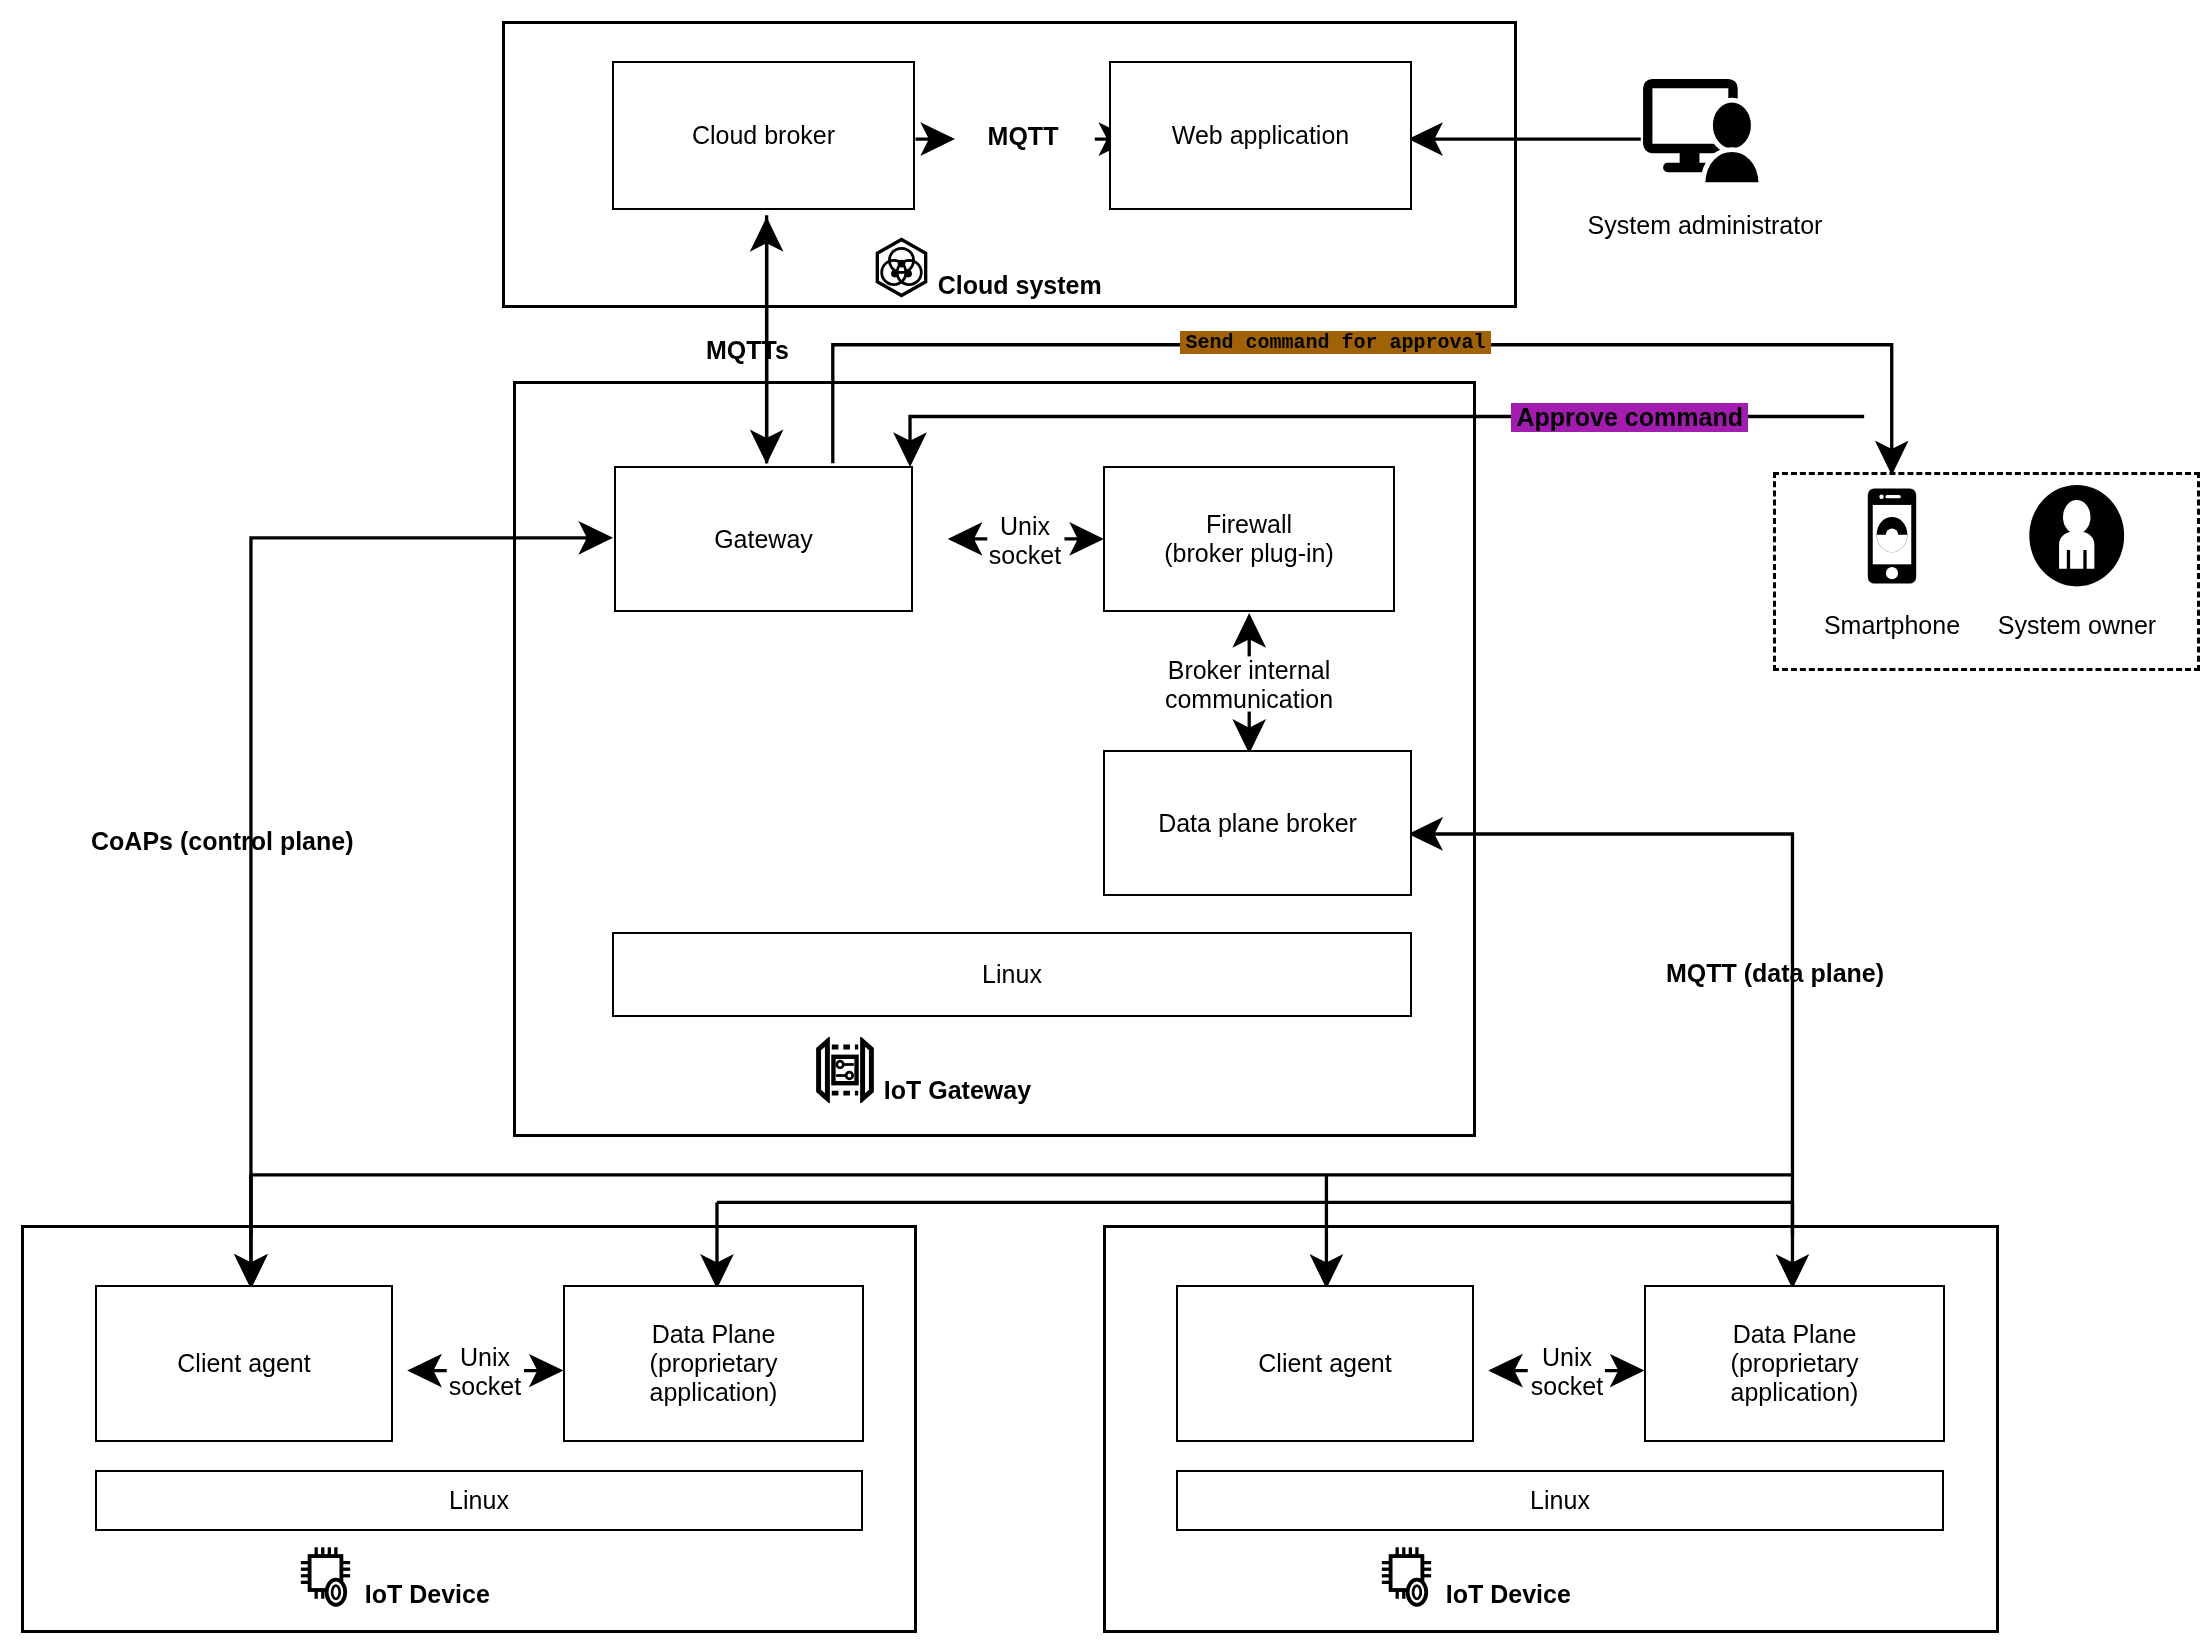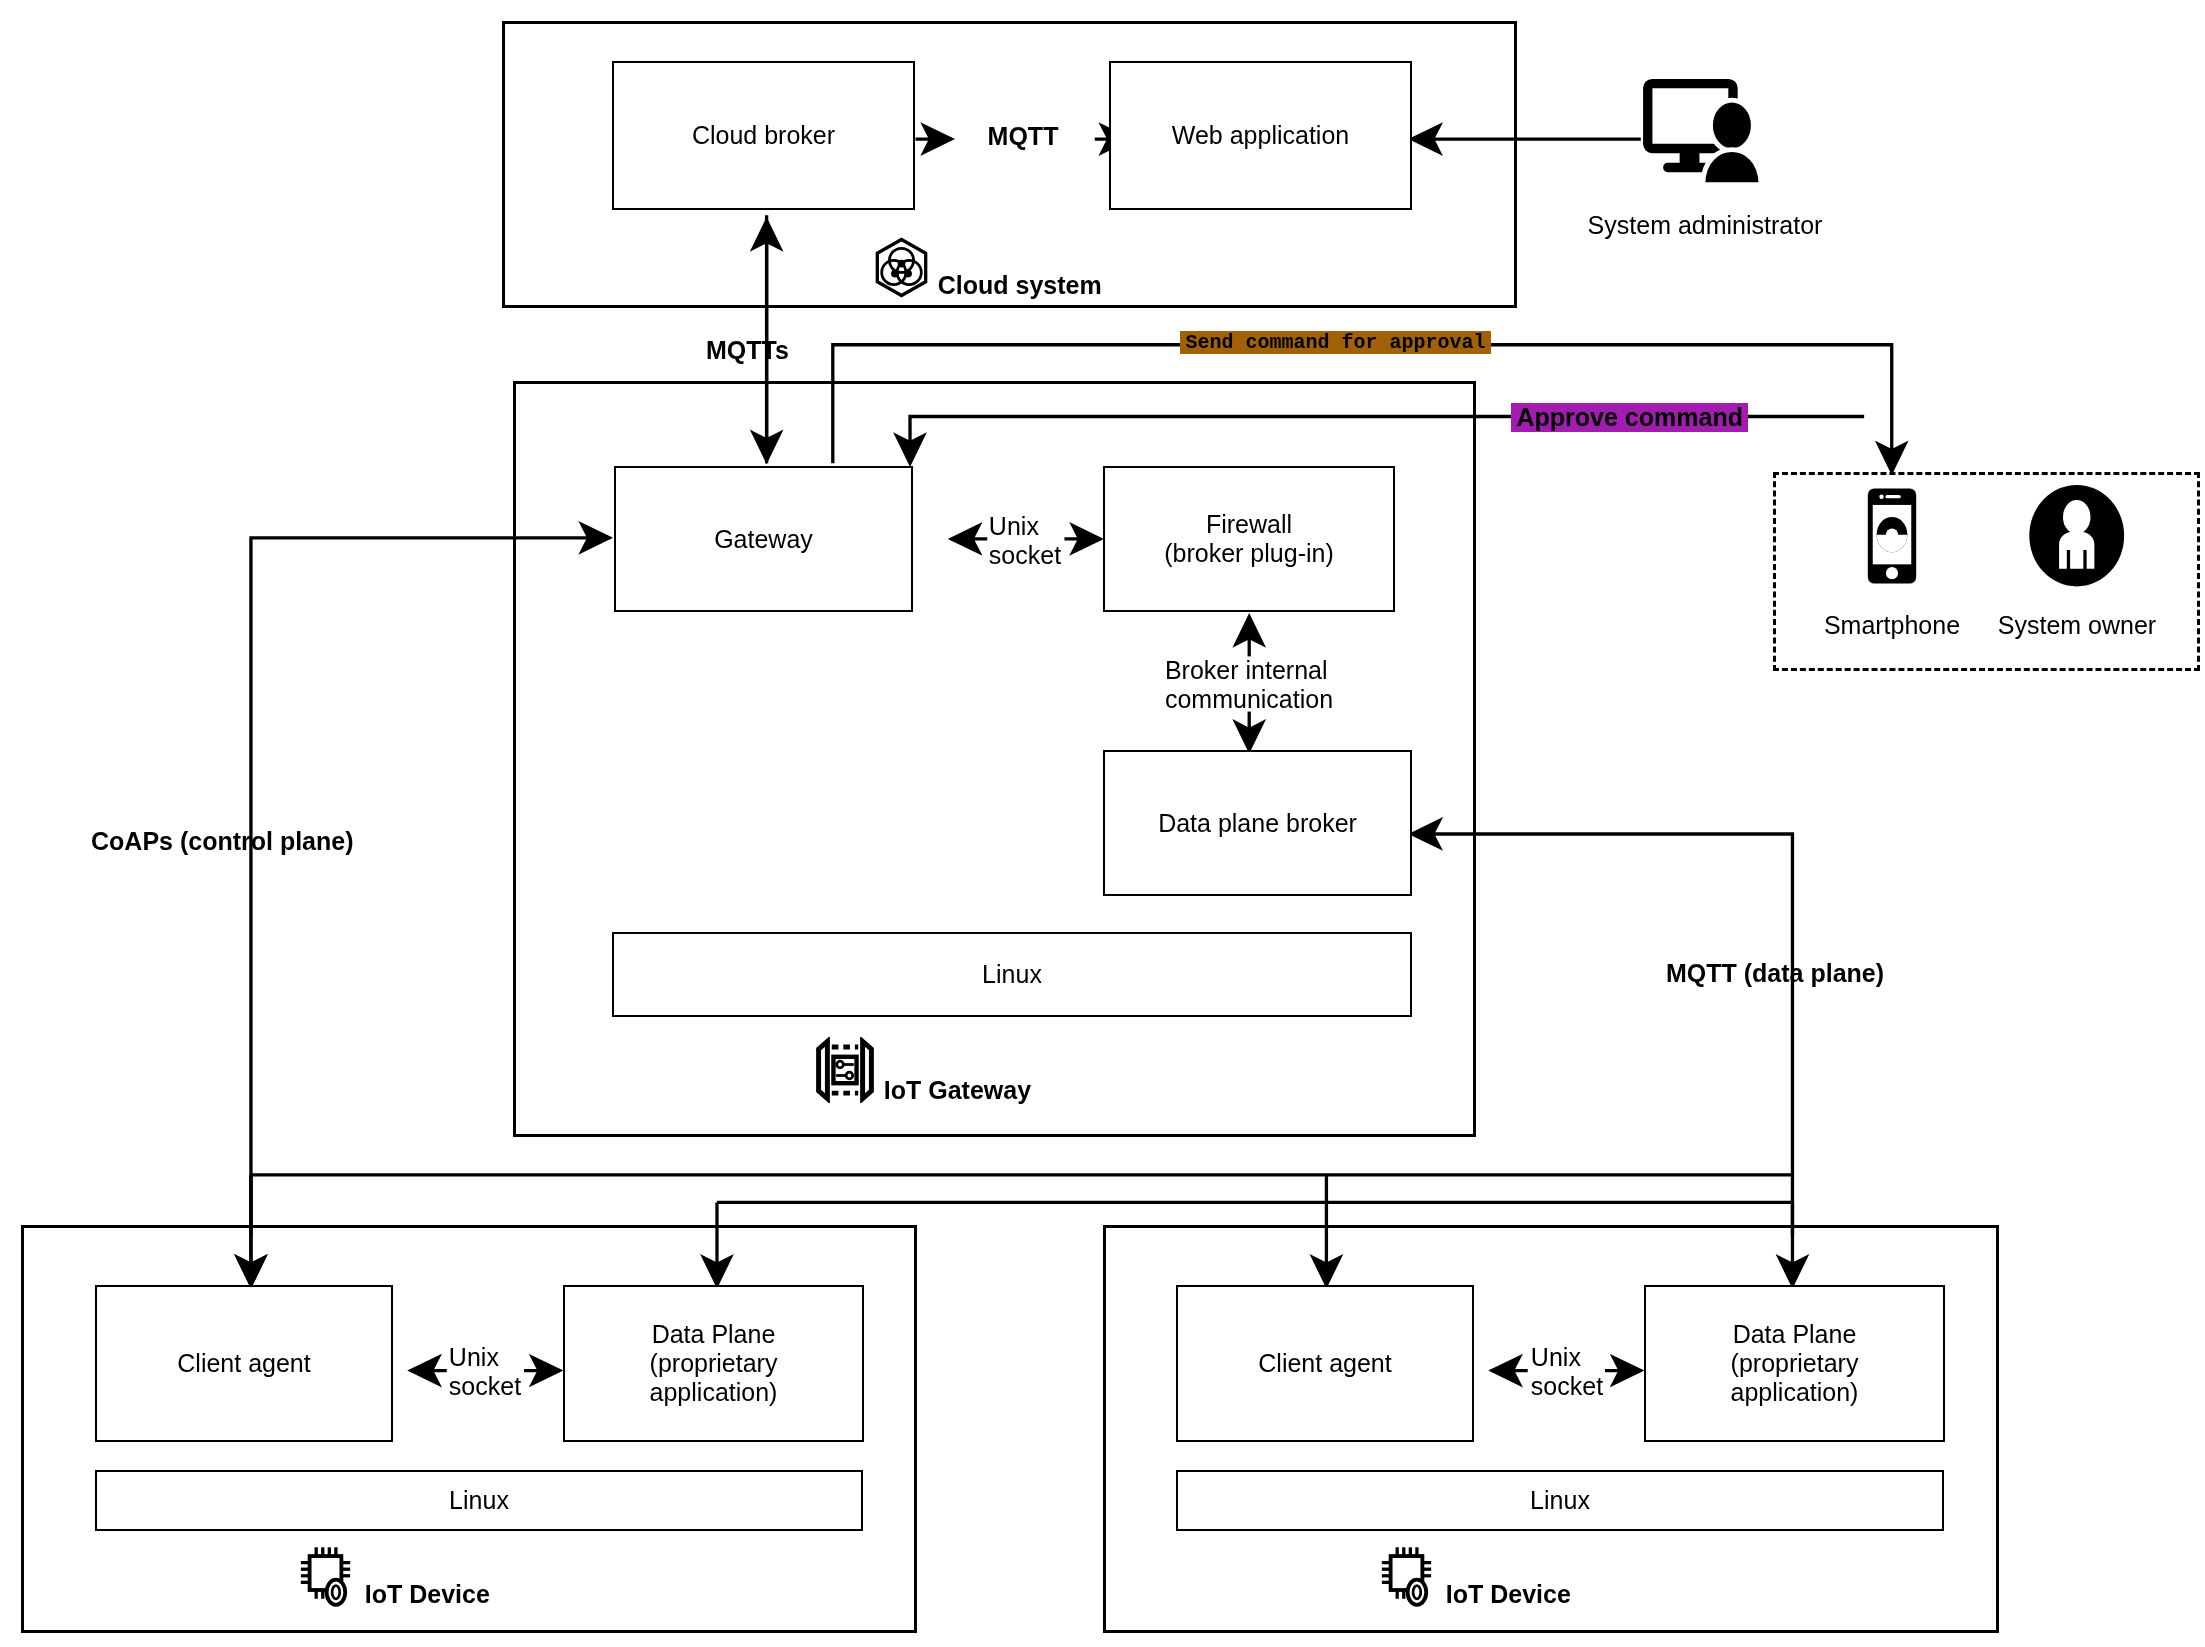--- a/index.html
+++ b/index.html
@@ -4,21 +4,21 @@
 <style>
   html,body{margin:0;padding:0;background:#ffffff;}
   body{font-family:"Liberation Sans",sans-serif;}
   #stage{position:relative;width:2205px;height:1647px;background:#fff;overflow:hidden;}
   #wires{position:absolute;left:0;top:0;width:2205px;height:1647px;pointer-events:none;}
   .box{position:absolute;box-sizing:border-box;border:2.8px solid #000;background:#fff;
        display:flex;align-items:center;justify-content:center;text-align:center;color:#000;}
   .container{position:absolute;box-sizing:border-box;border:3.3px solid #000;background:transparent;}
   .container.dashed{border:3.3px dashed #000;}
   .lbl{position:absolute;color:#000;white-space:pre;line-height:1.16;}
-  .lbl.center{text-align:left;transform:translateX(-50%);}
+  .lbl.center{text-align:center;transform:translateX(-50%);}
   .bold{font-weight:bold;}
   .unit{position:absolute;display:flex;align-items:flex-end;gap:8.8px;}
   .unit .name{font-weight:bold;font-size:25px;color:#000;white-space:nowrap;}
   .actor{position:absolute;display:flex;flex-direction:column;align-items:center;}
   .actor .cap{font-size:25px;color:#000;white-space:nowrap;margin-top:22px;}
   .inner-text{font-size:25px;}
 </style>
 </head>
 <body>
 

